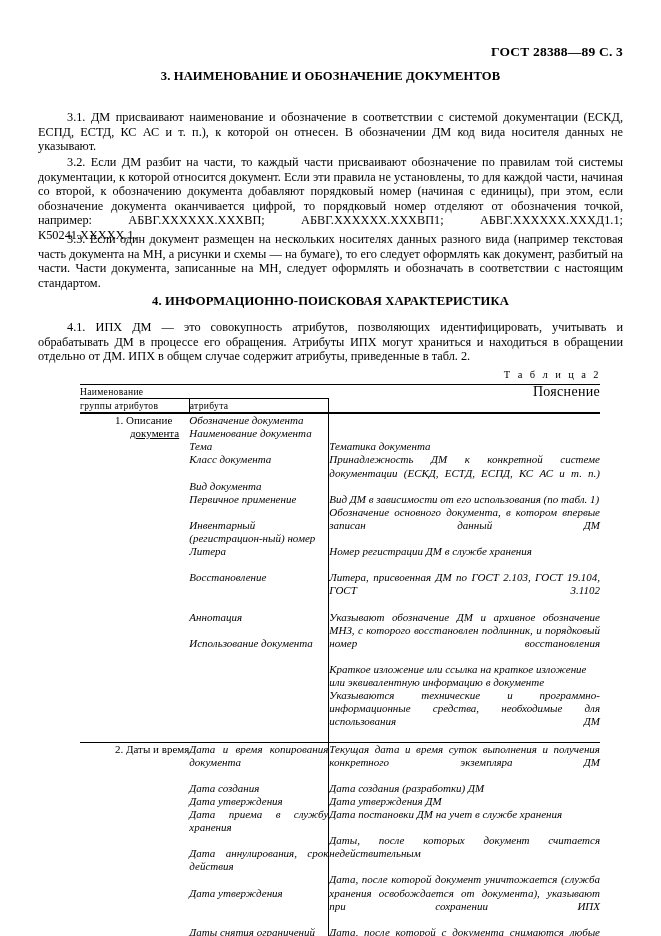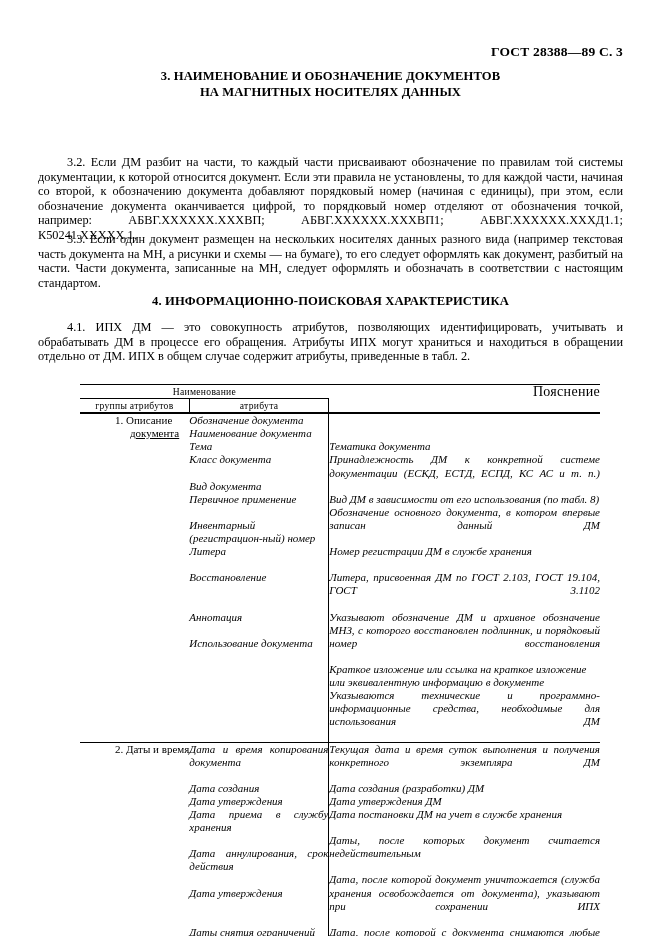--- a/index.html
+++ b/index.html
@@ -96,21 +96,20 @@
   .colA { width: 88px; }
   .colB { width: 145px; }
   .colC { width: 287px; }
 
   .rule-top    { border-top: 1.1px solid #000; }
   .rule-bottom { border-bottom: 1.1px solid #000; }
   .rule-thick  { border-bottom: 2.2px solid #000; }
   .vline-r     { border-right: 1.1px solid #000; }
 
   .hd-center {
-    text-align: center;
     font-size: 9.6px;
     letter-spacing: 0.3px;
     padding: 2px 0 3px 0;
   }
   .hd-pojasn {
     text-align: right;
     font-size: 14px;
     letter-spacing: 0.3px;
     vertical-align: middle;
   }
@@ -145,40 +144,43 @@
 </style>
 </head>
 <body>
 
 <div class="page">
 
   <div class="hdr">ГОСТ 28388—89 С. 3</div>
 
   <div class="sect-title sect1">
     <div>3.  НАИМЕНОВАНИЕ И ОБОЗНАЧЕНИЕ ДОКУМЕНТОВ</div>
-    <div>НА МАГНИТНЫХ НОСИТЕЛЯХ ДАННЫХ</div>
-  </div>
-
+  </div>
+
+  <div class="body-block p31">
+    <p>3.1.  ДМ присваивают наименование и обозначение в соответствии с системой документации (ЕСКД, ЕСПД, ЕСТД, КС АС и т. п.), к которой он отнесен. В обозначении ДМ код вида носителя данных не указывают.</p>
+  </div>
 
   <div class="body-block p32">
     <p>3.2.  Если ДМ разбит на части, то каждый части присваивают обозначение по правилам той системы документации, к которой относится документ. Если эти правила не установлены, то для каждой части, начиная со второй, к обозначению документа добавляют порядковый номер (начиная с единицы), при этом, если обозначение документа оканчивается цифрой, то порядковый номер отделяют от обозначения точкой, например: АБВГ.XXXXXX.XXXВП; АБВГ.XXXXXX.XXXВП1; АБВГ.XXXXXX.XXXД1.1; К50241.XXXXX.1.</p>
   </div>
 
   <div class="body-block p33">
     <p>3.3.  Если один документ размещен на нескольких носителях данных разного вида (например текстовая часть документа на МН, а рисунки и схемы — на бумаге), то его следует оформлять как документ, разбитый на части. Части документа,  записанные на МН, следует оформлять и обозначать в соответствии с настоящим стандартом.</p>
   </div>
 
   <div class="sect-title sect2">
     <div>4.  ИНФОРМАЦИОННО-ПОИСКОВАЯ ХАРАКТЕРИСТИКА</div>
   </div>
 
   <div class="body-block p41">
     <p>4.1.  ИПХ ДМ — это совокупность атрибутов, позволяющих идентифицировать, учитывать и обрабатывать ДМ в процессе его обращения. Атрибуты ИПХ могут храниться и находиться в обращении отдельно от ДМ. ИПХ в общем случае содержит атрибуты, приведенные в табл. 2.</p>
   </div>
 
+  <div class="tbl-caption">Т а б л и ц а   2</div>
 
   <table class="doc">
     <colgroup>
       <col class="colA">
         <col class="colB">
         <col class="colC">
     </colgroup>
     <tbody>
       <tr>
         <td class="hd-center rule-top rule-bottom" colspan="2">Наименование</td>
@@ -217,21 +219,21 @@
             <div class="sp"></div>
             <div class="nj">Использование документа</div>
           </div>
         </td>
         <td class="cellC">
           <div class="lines">
             <div class="sp"></div>
             <div class="sp"></div>
             <div class="nj">Тематика документа</div>
             <div class="j">Принадлежность ДМ к конкретной системе документации (ЕСКД, ЕСТД, ЕСПД, КС АС и т. п.)</div>
-            <div class="nj">Вид ДМ в зависимости от его использования (по табл. 8)</div>
+            <div class="nj">Вид ДМ в зависимости от его использования (по табл. 1)</div>
             <div class="j">Обозначение основного документа, в котором впервые записан данный ДМ</div>
             <div class="nj">Номер регистрации ДМ в службе хранения</div>
             <div class="sp"></div>
             <div class="j">Литера, присвоенная ДМ по ГОСТ 2.103, ГОСТ 19.104, ГОСТ 3.1102</div>
             <div class="j">Указывают обозначение ДМ и архивное обозначение МНЗ, с которого восстановлен подлинник, и порядковый номер восстановления</div>
             <div class="nj">Краткое изложение или ссылка на краткое изложение или эквивалентную информацию в документе</div>
             <div class="j">Указываются технические и программно-информационные средства, необходимые для использования ДМ</div>
           </div>
         </td>
       </tr>

